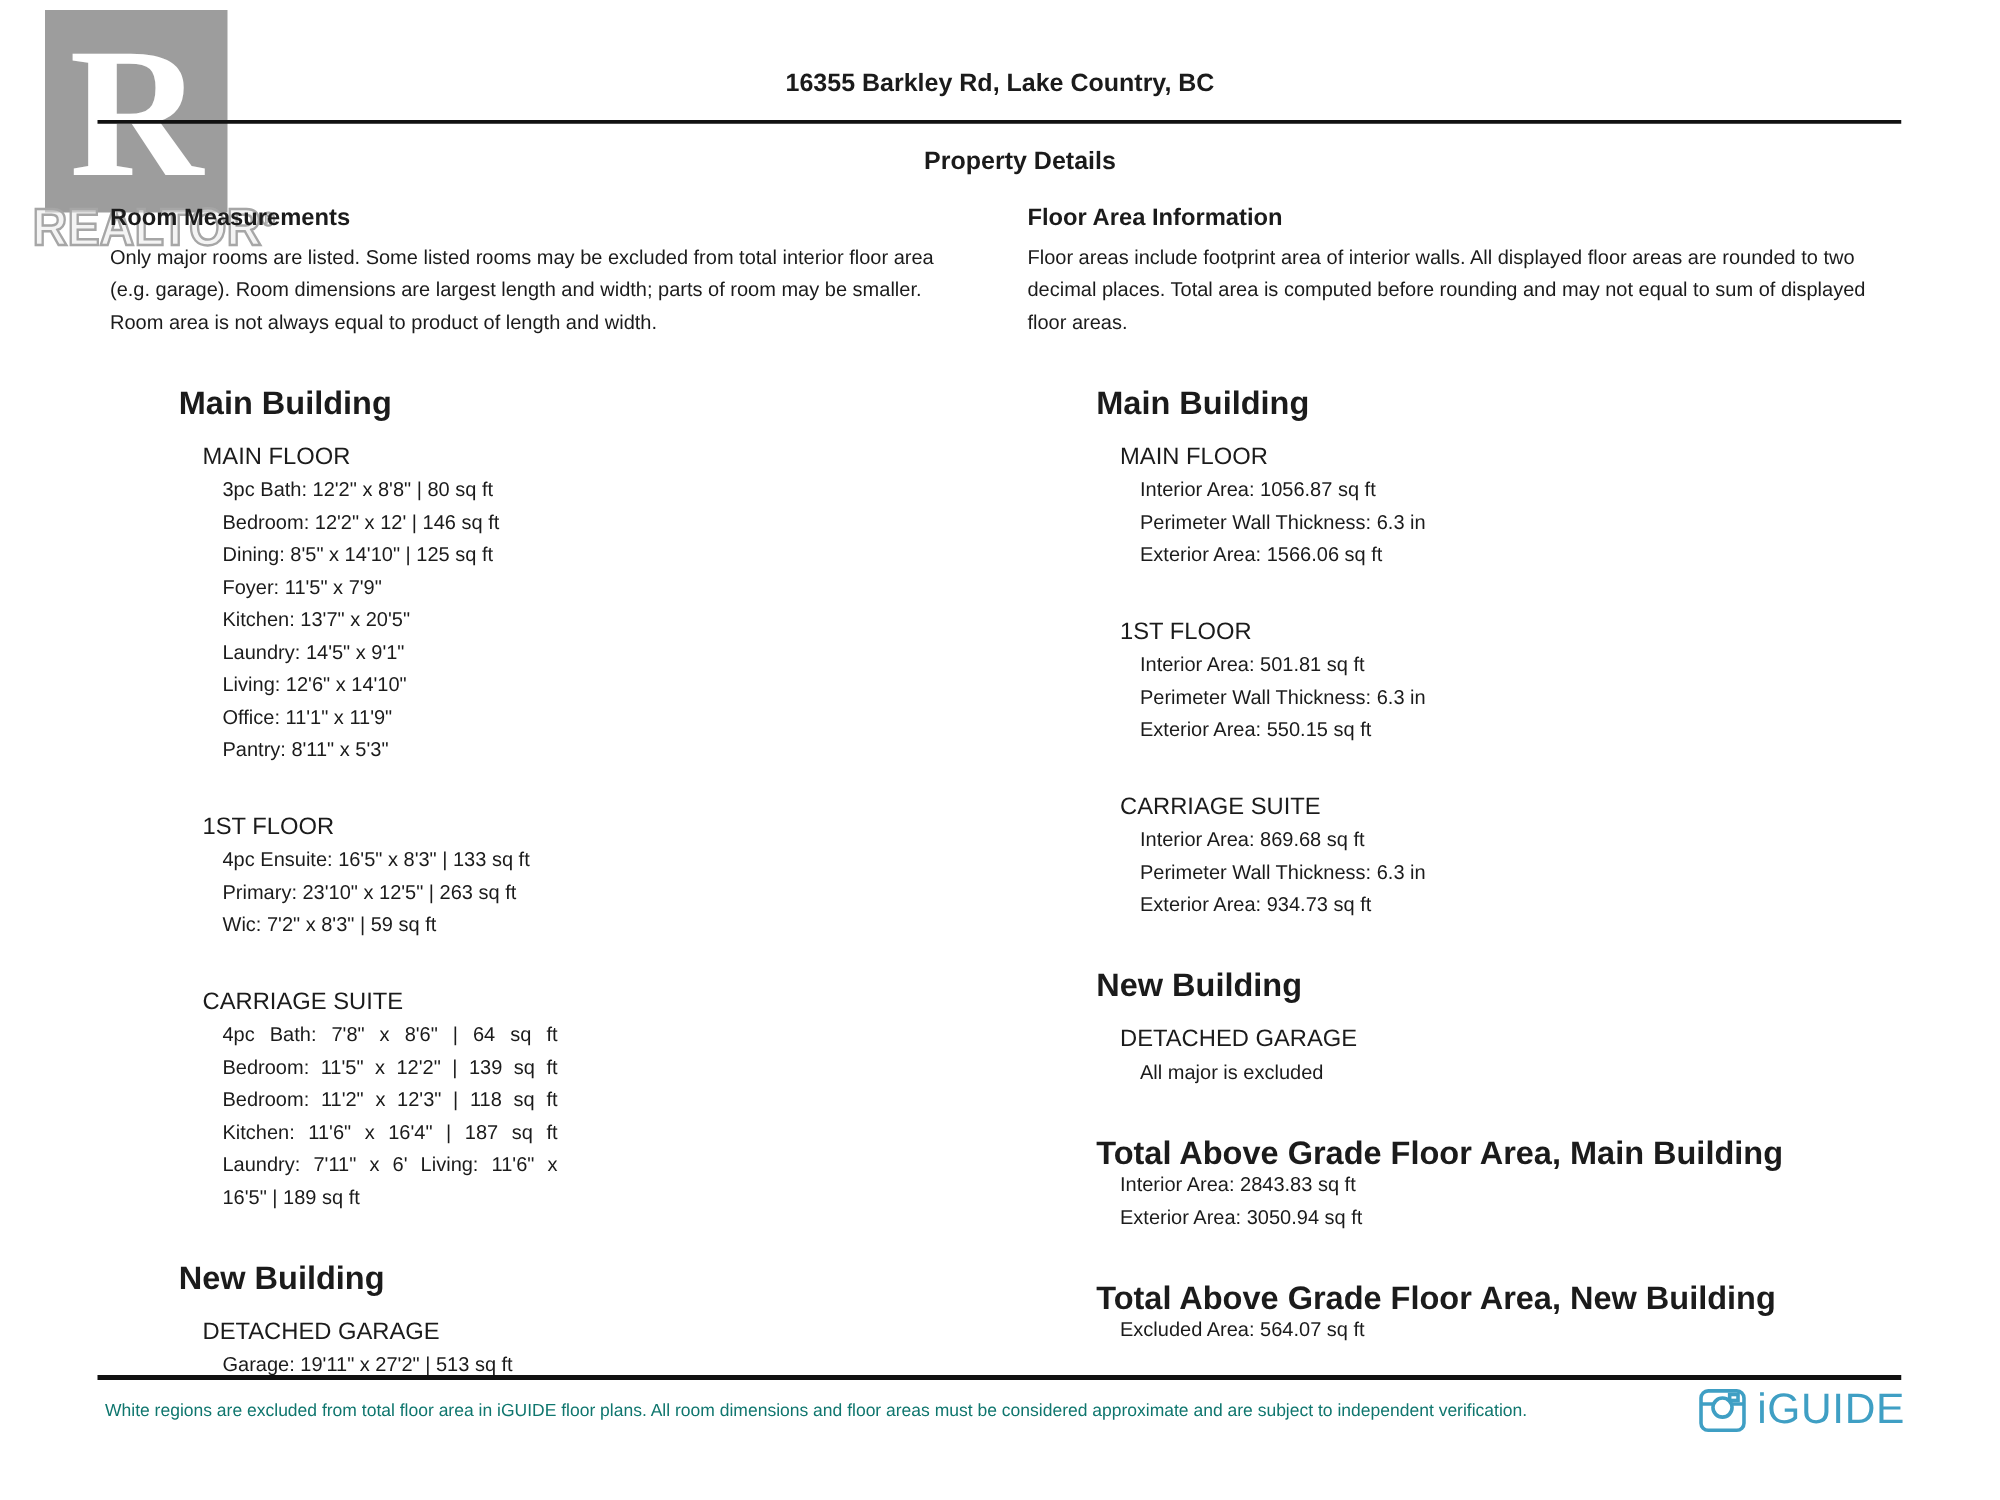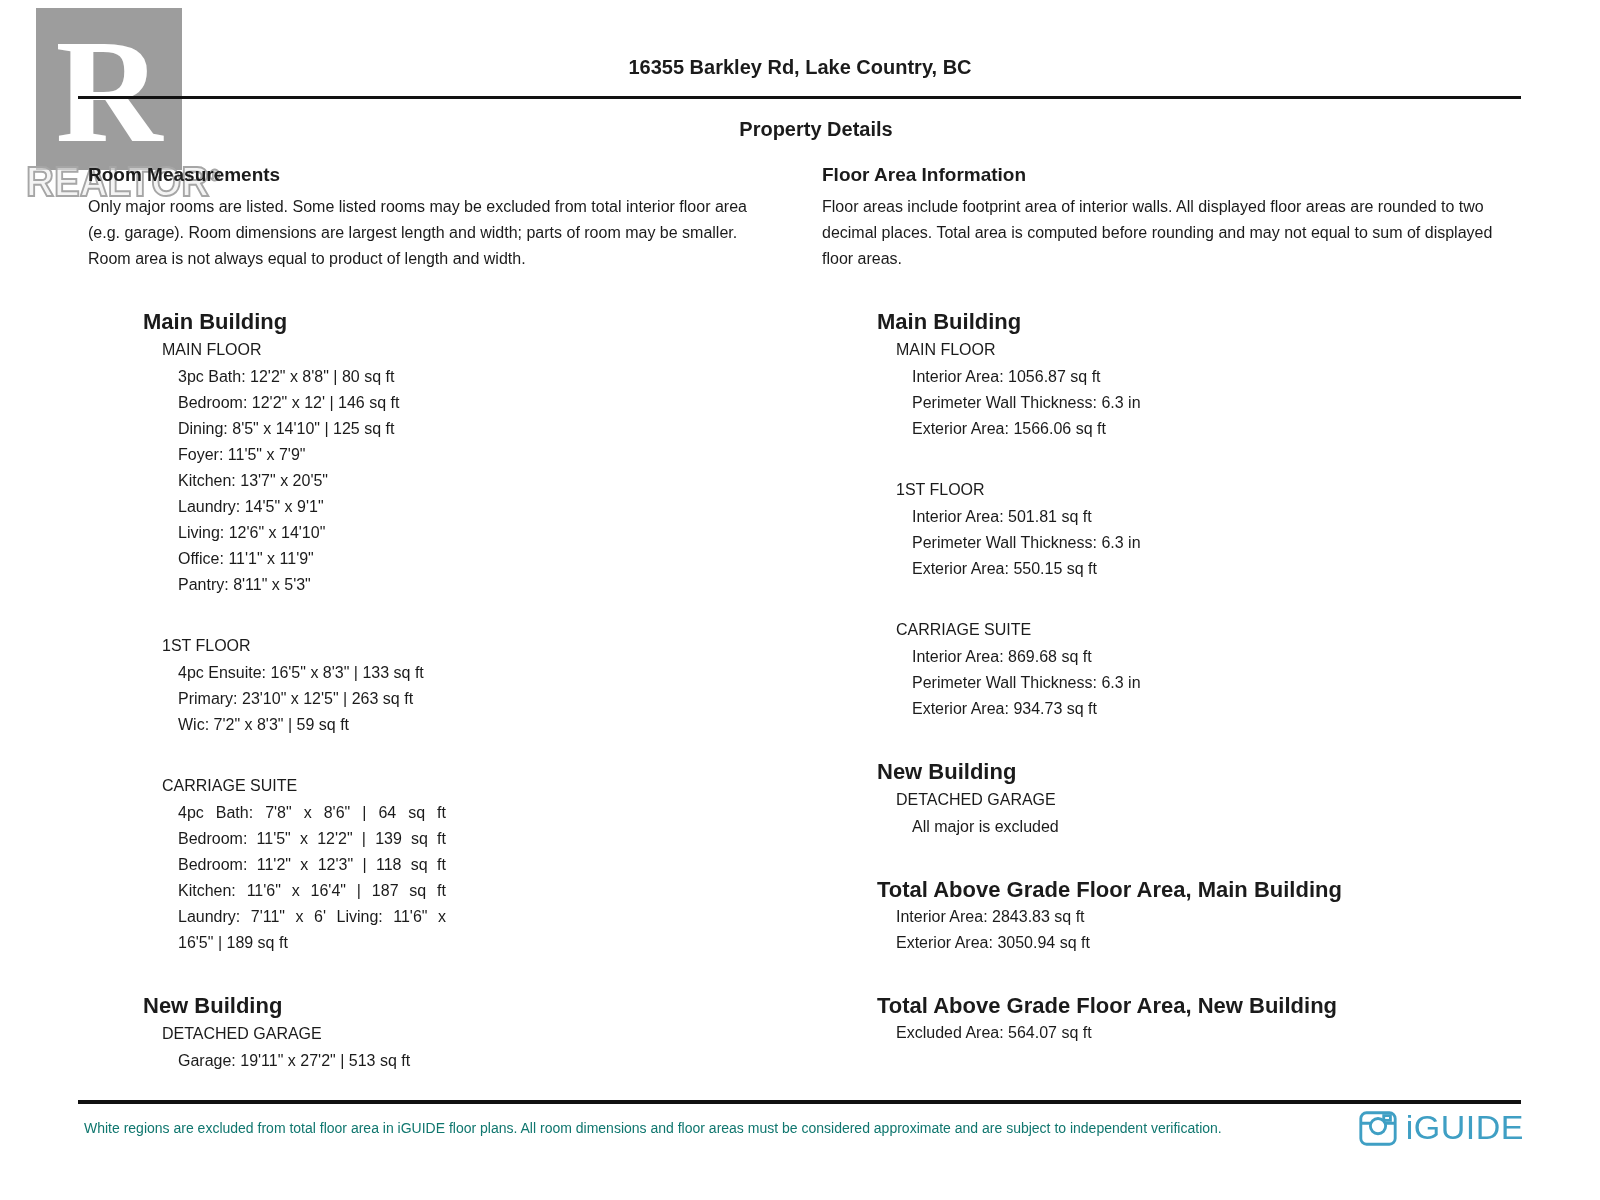--- a/index.html
+++ b/index.html
@@ -41,24 +41,24 @@
     position:absolute;top:102px;left:0;width:100%;
     text-align:center;font-size:20px;font-weight:bold;margin:16px;z-index:2;
   }
   
   .col{position:absolute;top:162px;z-index:1;}
   .col-left{left:88px;width:692px;}
   .col-right{left:822px;width:706px;}
   .section-heading{font-size:19px;font-weight:bold;line-height:26px;margin:0 0 6px 0;}
   .intro-line{font-size:16px;line-height:26px;}
   .building-group{margin-top:36px;}
-  .building-title{font-size:22px;font-weight:bold;line-height:28px;padding-left:55px;}
+  .building-title{font-size:26px;font-weight:bold;line-height:28px;padding-left:55px;}
   .floor-block{margin-top:34px;}
   .building-title + .floor-block{margin-top:0;}
-  .floor-name{font-size:16px;line-height:28px;padding-left:74px;}
+  .floor-name{font-size:19px;line-height:28px;padding-left:74px;margin-top:16px;}
   .detail-line{font-size:16px;line-height:26px;padding-left:90px;}
   .floor-block.no-name .detail-line{padding-left:74px;}
   .detail-line.justify{
     width:268px;box-sizing:content-box;
     text-align:justify;text-align-last:justify;
   }
   
   .footer-rule{position:absolute;top:1100px;left:78px;width:1443px;height:4px;background:#111;z-index:1;}
   .footer-row{
     position:absolute;top:1104px;left:84px;width:1440px;height:48px;

